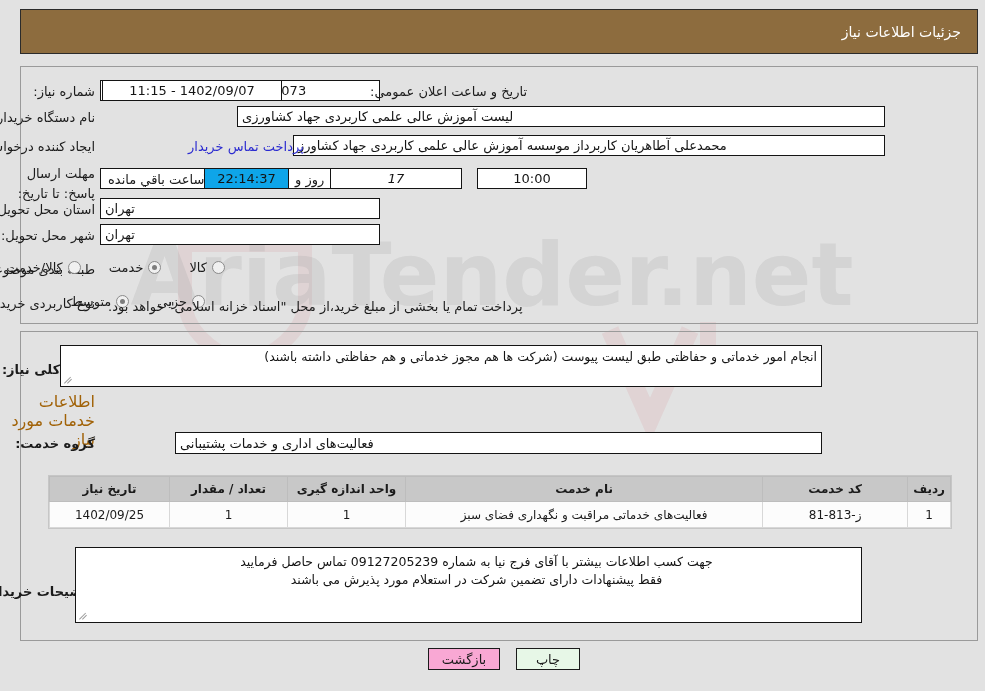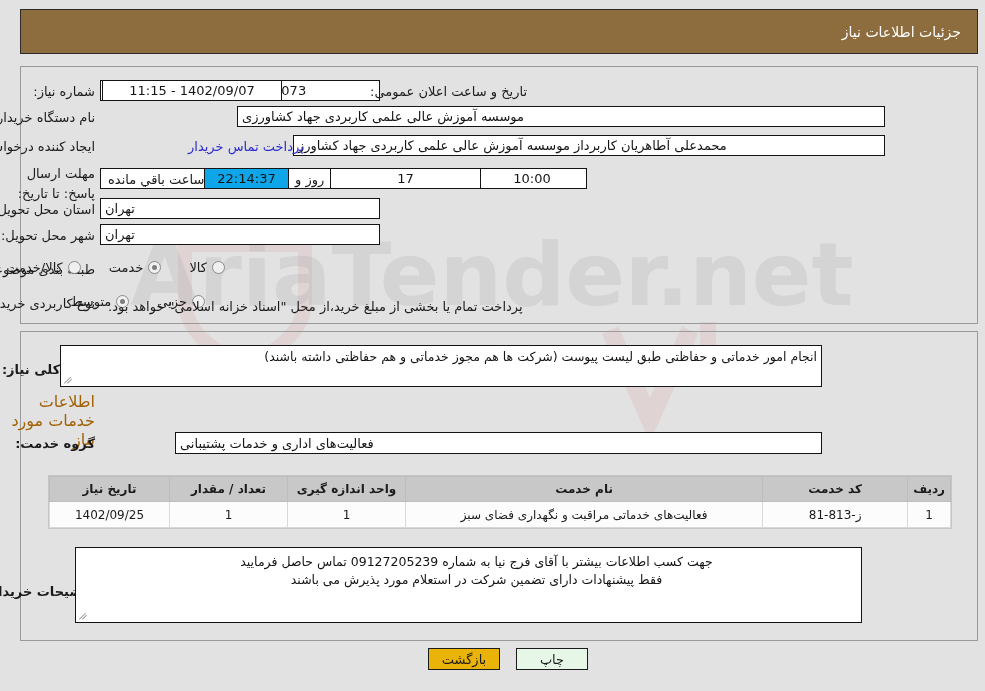--- a/index.html
+++ b/index.html
@@ -197,22 +197,22 @@
     font-size: 13px;
     color: #1b1b1b;
     height: 22px;
     display: flex;
     align-items: center;
     justify-content: center;
     cursor: pointer;
     z-index: 3;
     font-family: "DejaVu Sans", "Liberation Sans", sans-serif;
   }
-  .btn-print  { left: 516px; top: 648px; width: 72px; background: #e7f7e7; }
-  .btn-back   { left: 428px; top: 648px; width: 72px; background: #eab308; }
+  .btn-print  { left: 516px; top: 648px; width: 64px; background: #e7f7e7; }
+  .btn-back   { left: 428px; top: 648px; width: 72px; background: #f9a8d4; }
 </style>
 </head>
 <body>
 
 <div class="page">
 
   <svg class="watermark" viewBox="0 0 985 691">
     <g opacity="0.28">
       <path d="M185 245 L185 300 Q185 340 245 365 Q305 340 305 300 L305 245 Z" fill="none" stroke="#d9a9ae" stroke-width="14"></path>
       <path d="M610 330 L650 420 L690 330" fill="none" stroke="#d9a9ae" stroke-width="18"></path>
@@ -229,31 +229,31 @@
 
   <div class="panel panel-top"></div>
 
   <div class="lbl" style="right:890px; top:84px;">شماره نیاز:</div>
   <div class="fld center" style="right:605px; top:80px; width:280px; height:21px;">1102003277000073</div>
 
   <div class="lbl" style="right:458px; top:84px;">تاریخ و ساعت اعلان عمومی:</div>
   <div class="fld center" style="right:703px; top:80px; width:180px; height:21px; left:102px;">1402/09/07 - 11:15</div>
 
   <div class="lbl" style="right:890px; top:110px;">نام دستگاه خریدار:</div>
-  <div class="fld right" style="left:237px; top:106px; width:648px; height:21px;">موسسه آموزش عالی علمی کاربردی جهاد کشاورزی</div>
+  <div class="fld right" style="left:237px; top:106px; width:648px; height:21px;">لیست آموزش عالی علمی کاربردی جهاد کشاورزی</div>
 
   <div class="lbl" style="right:890px; top:139px;">ایجاد کننده درخواست:</div>
   <div class="fld right" style="left:293px; top:135px; width:592px; height:21px;">محمدعلی آطاهریان کاربرداز موسسه آموزش عالی علمی کاربردی جهاد کشاورز</div>
   <div class="linklike" style="left:188px; top:139px;">پرداخت تماس خریدار</div>
 
   <div class="lbl wrap" style="right:890px; top:164px; width:78px; text-align:right; line-height:1.5;">مهلت ارسال پاسخ: تا تاریخ:</div>
   <div class="fld center" style="right:605px; top:168px; width:280px; height:21px;">1402/09/25</div>
   <div class="plaintext" style="right:557px; top:172px;">ساعت</div>
   <div class="fld center" style="left:477px; top:168px; width:110px; height:21px;">10:00</div>
-  <div class="fld center" style="left:330px; top:168px; width:151px; height:21px;">17</div>
+  <div class="fld center" style="left:330px; top:168px; width:132px; height:21px;font-style:italic;">17</div>
   <div class="plaintext" style="left:295px; top:172px;">روز و</div>
   <div class="fld cream center" style="left:204px; top:168px; width:85px; height:21px;">22:14:37</div>
   <div class="plaintext" style="left:108px; top:172px;">ساعت باقي مانده</div>
 
   <div class="lbl" style="right:890px; top:202px;">استان محل تحویل:</div>
   <div class="fld right" style="right:605px; top:198px; width:280px; height:21px;">تهران</div>
 
   <div class="lbl" style="right:890px; top:228px;">شهر محل تحویل:</div>
   <div class="fld right" style="right:605px; top:224px; width:280px; height:21px;">تهران</div>
 

